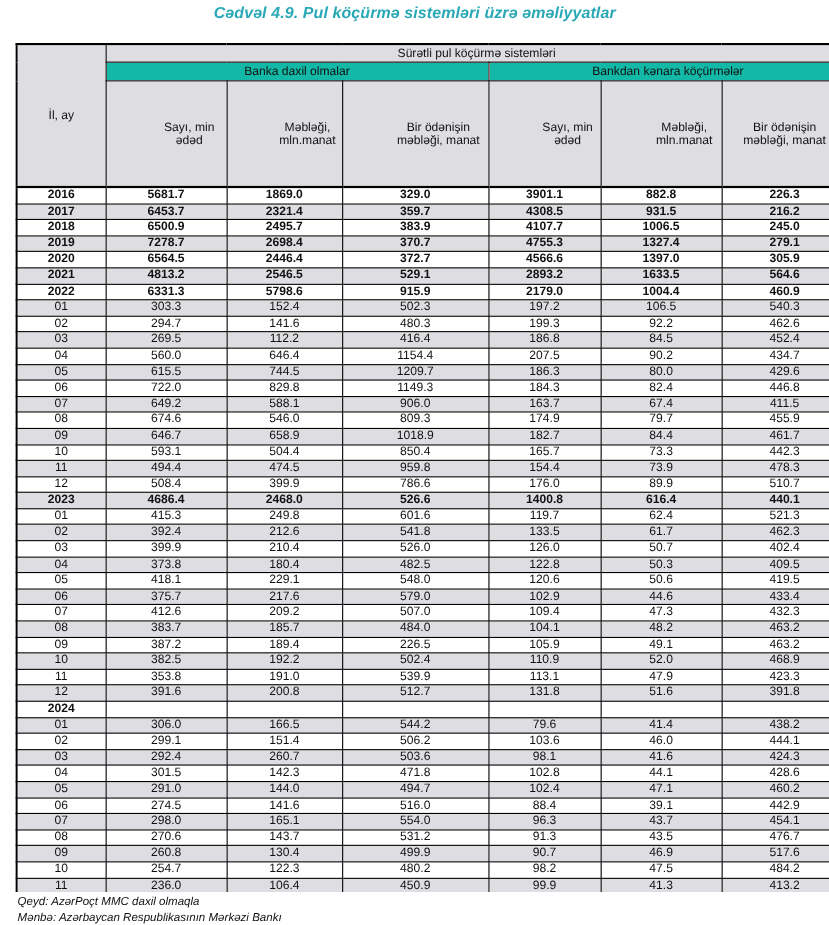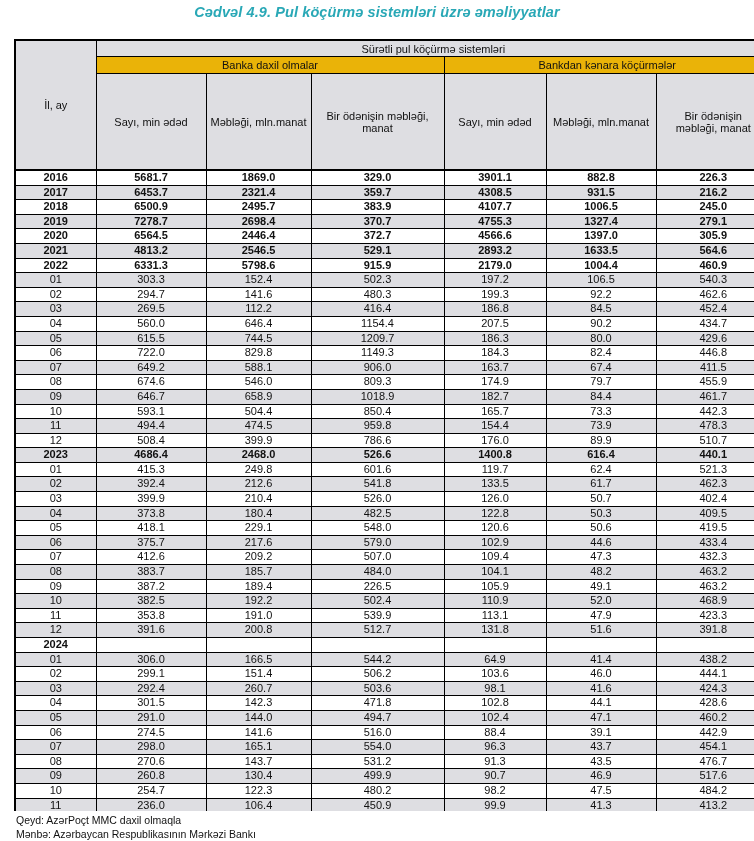--- a/index.html
+++ b/index.html
@@ -21,36 +21,36 @@
     border-collapse:collapse; table-layout:fixed; width:756px;
     border:2px solid #000;
   }
   table.data th, table.data td {
     border:1px solid #000; overflow:hidden;
   }
   thead th {
     background:#dedee2; font-weight:normal; font-size:11px; color:#111;
     text-align:center; vertical-align:middle; padding:0 2px;
   }
-  thead th.band-white { background:#eab308; }
+  thead th.band-white { background:#14b8a6; }
   thead tr.r1 th { height:15px; }
   thead tr.r2 th { height:16px; }
   thead tr.r3 th { height:95px; }
   thead tr.r3 th.narrow { padding:0 15px; }
   thead th.il-ay { font-size:11px; }
-  thead tr.r3 th { border-bottom:2px solid #000; }
+  thead tr.r3 th { border-bottom:2px solid #000;padding-left:44px; }
   thead th.il-ay { border-bottom:2px solid #000;margin-top:20px; }
   tbody td {
     font-size:11px; color:#111; text-align:center;
     height:13.6px; line-height:13.6px; padding:0 2px; white-space:nowrap;
   }
   tbody tr:nth-child(even) td { background:#dedee2; }
   tbody tr.bold td { font-weight:bold; }
   .footnotes {
-    position:absolute; top:813px; left:16px; width:720px;
+    position:absolute; top:813px; left:16px; width:720px;font-style:italic;
   }
   .footnote {
     font-size:10.5px; color:#111; line-height:14px;
   }
 </style>
 </head>
 <body>
 
 <h1 class="doc-title">Cədvəl 4.9. Pul köçürmə sistemləri üzrə əməliyyatlar</h1>
 
@@ -379,21 +379,21 @@
           <td></td>
           <td></td>
           <td></td>
           <td></td>
         </tr>
         <tr>
           <td>01</td>
           <td>306.0</td>
           <td>166.5</td>
           <td>544.2</td>
-          <td>64.9</td>
+          <td>79.6</td>
           <td>41.4</td>
           <td>438.2</td>
         </tr>
         <tr>
           <td>02</td>
           <td>299.1</td>
           <td>151.4</td>
           <td>506.2</td>
           <td>103.6</td>
           <td>46.0</td>

